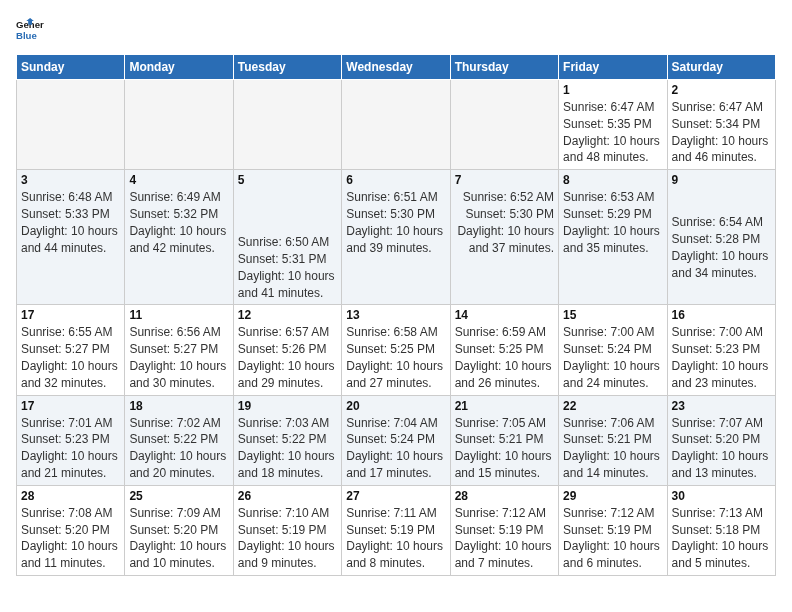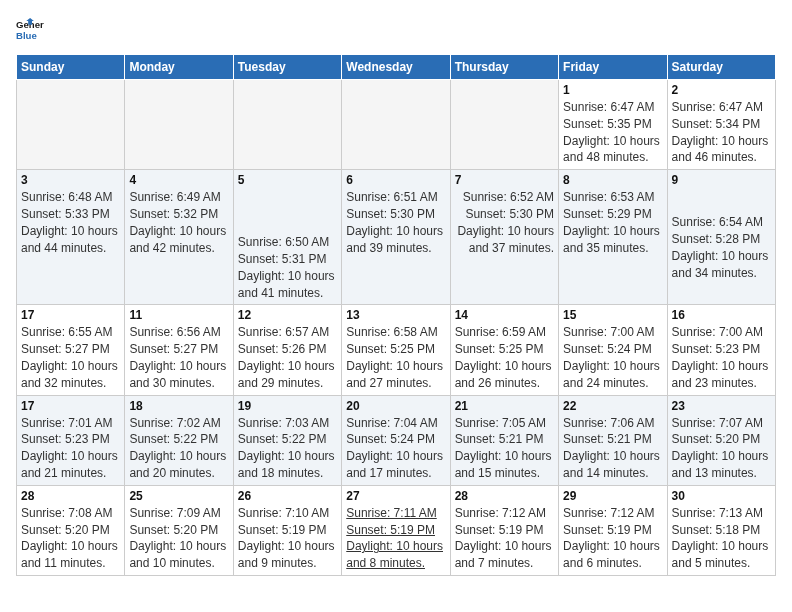--- a/index.html
+++ b/index.html
@@ -300,21 +300,21 @@
         </td>
         <td>
           <div class="day-number">26</div>
           <div class="day-info" style="white-space: pre-line;">Sunrise: 7:10 AM
 Sunset: 5:19 PM
 Daylight: 10 hours
 and 9 minutes.</div>
         </td>
         <td>
           <div class="day-number">27</div>
-          <div class="day-info" style="white-space: pre-line; text-decoration: underline;">Sunrise: 7:11 AM
+          <div class="day-info" style="white-space: pre-line;">Sunrise: 7:11 AM
 Sunset: 5:19 PM
 Daylight: 10 hours
 and 8 minutes.</div>
         </td>
         <td>
           <div class="day-number">28</div>
           <div class="day-info" style="white-space: pre-line;">Sunrise: 7:12 AM
 Sunset: 5:19 PM
 Daylight: 10 hours
 and 7 minutes.</div>

